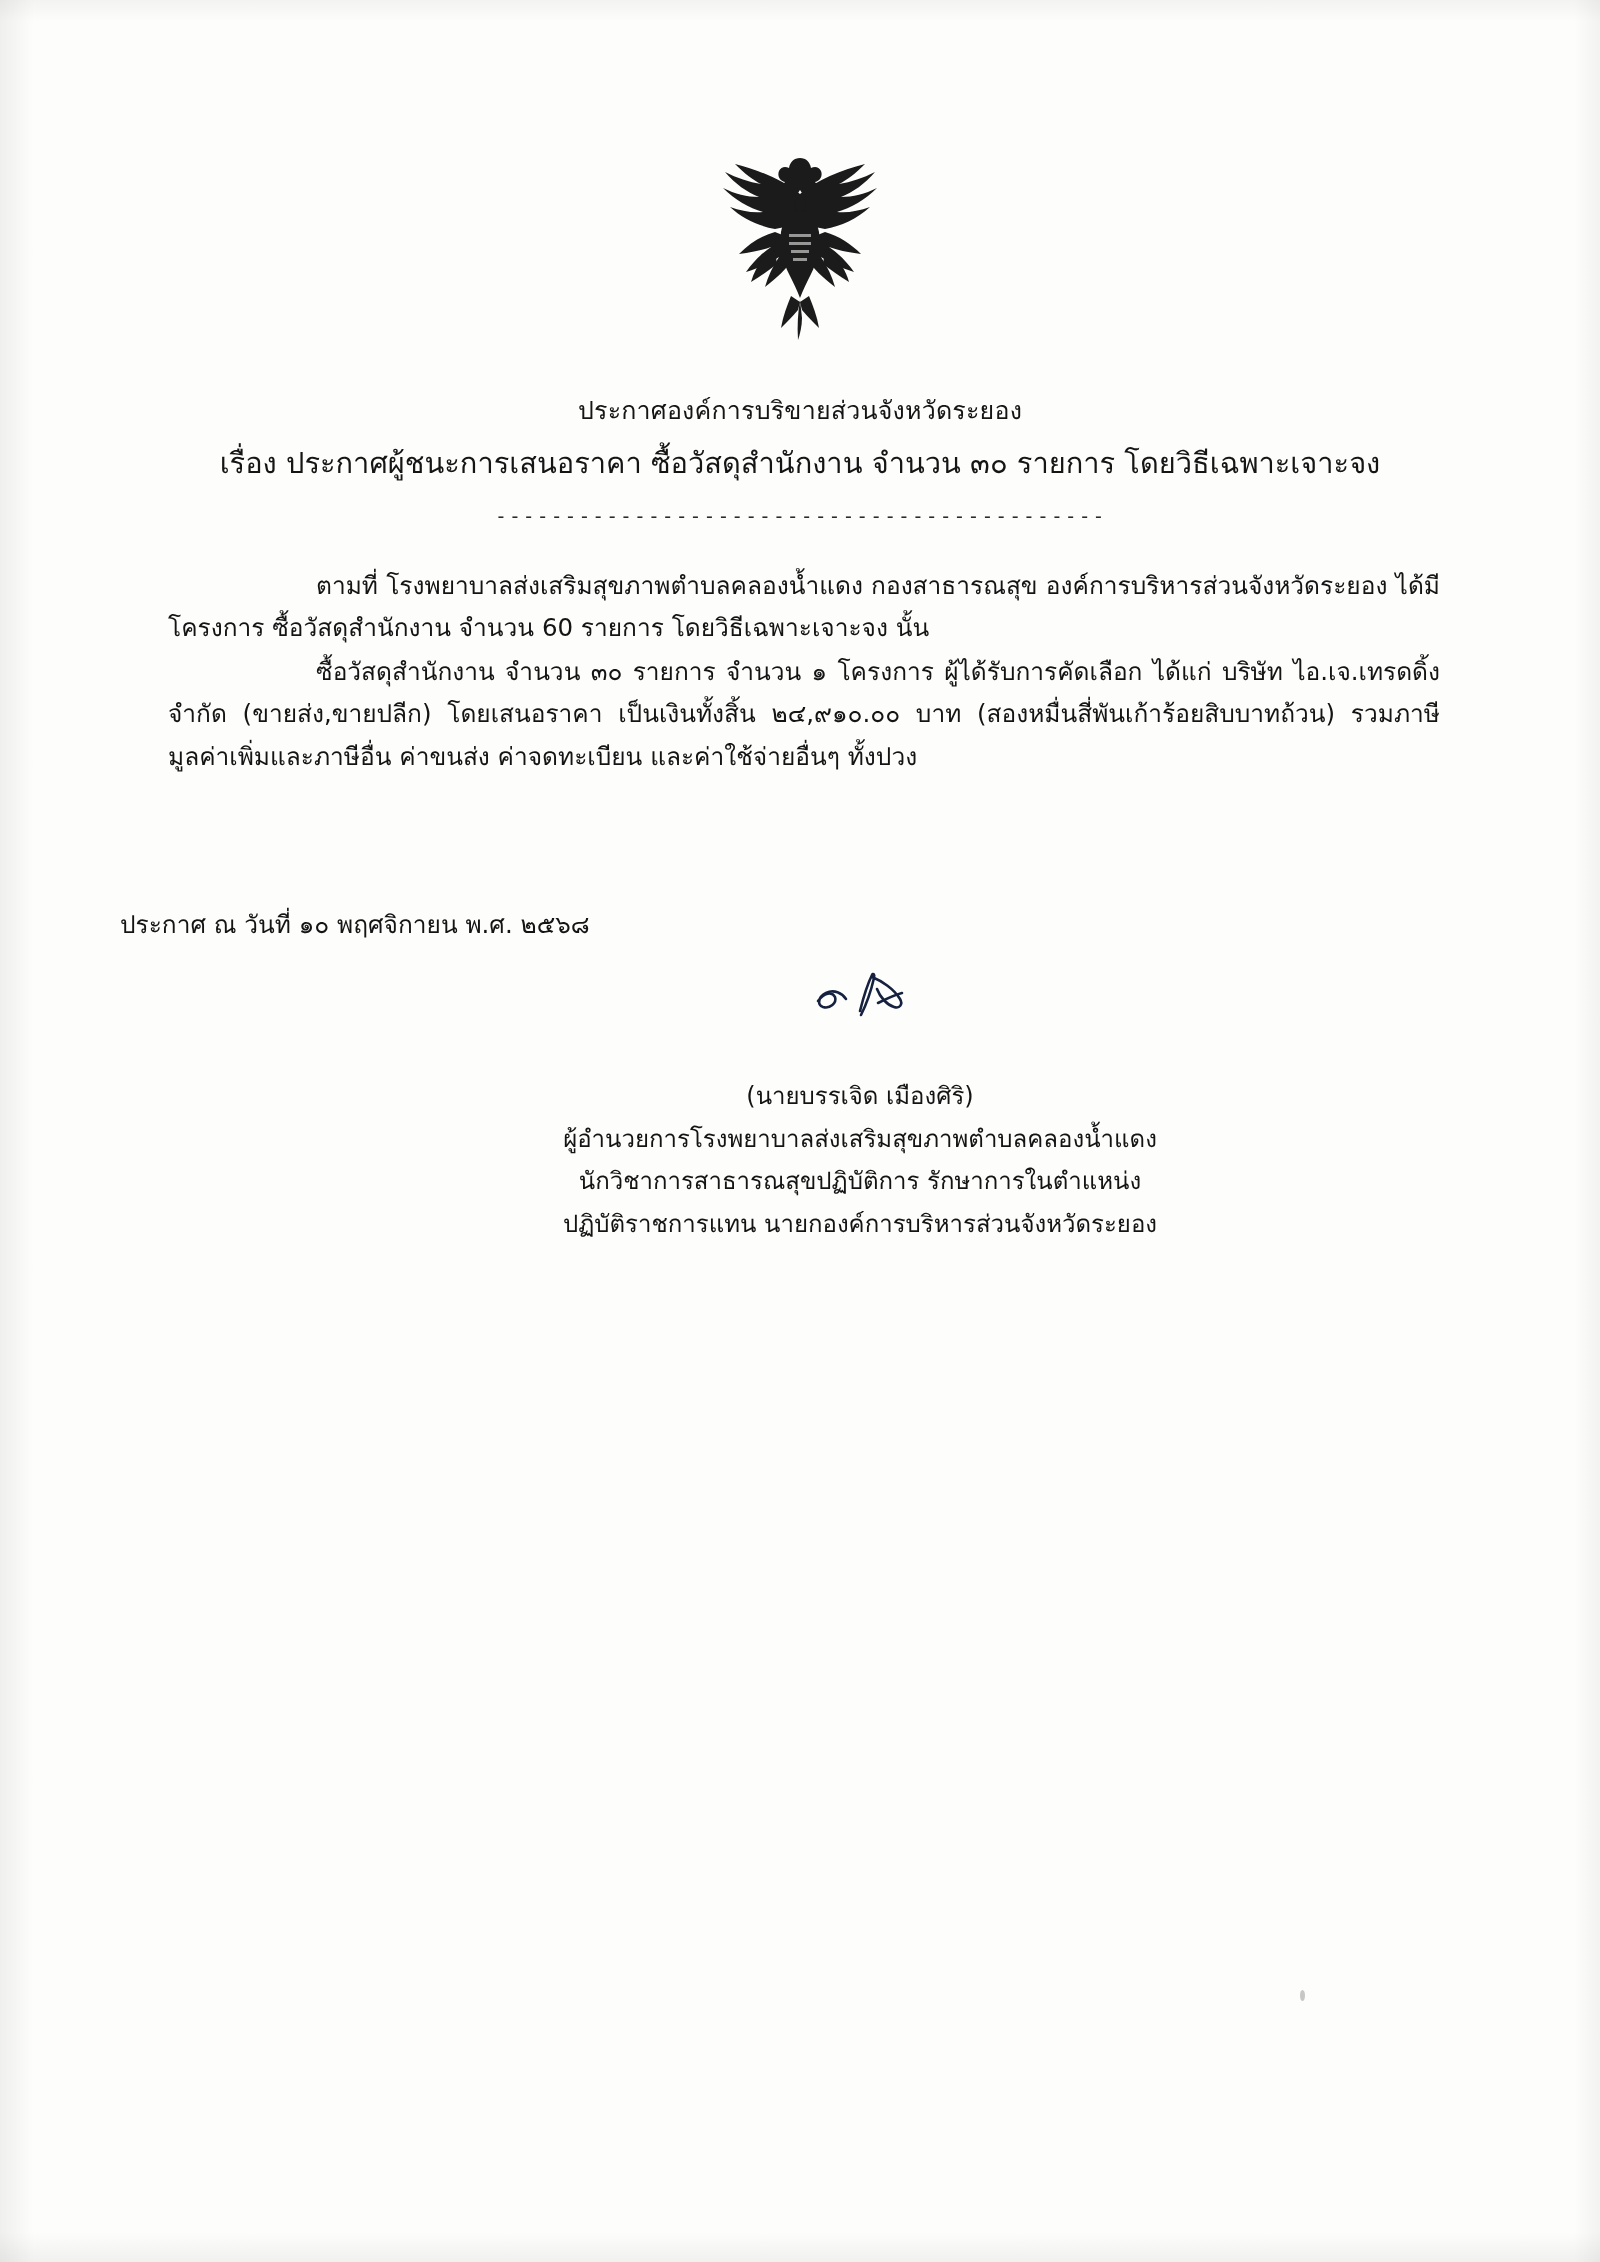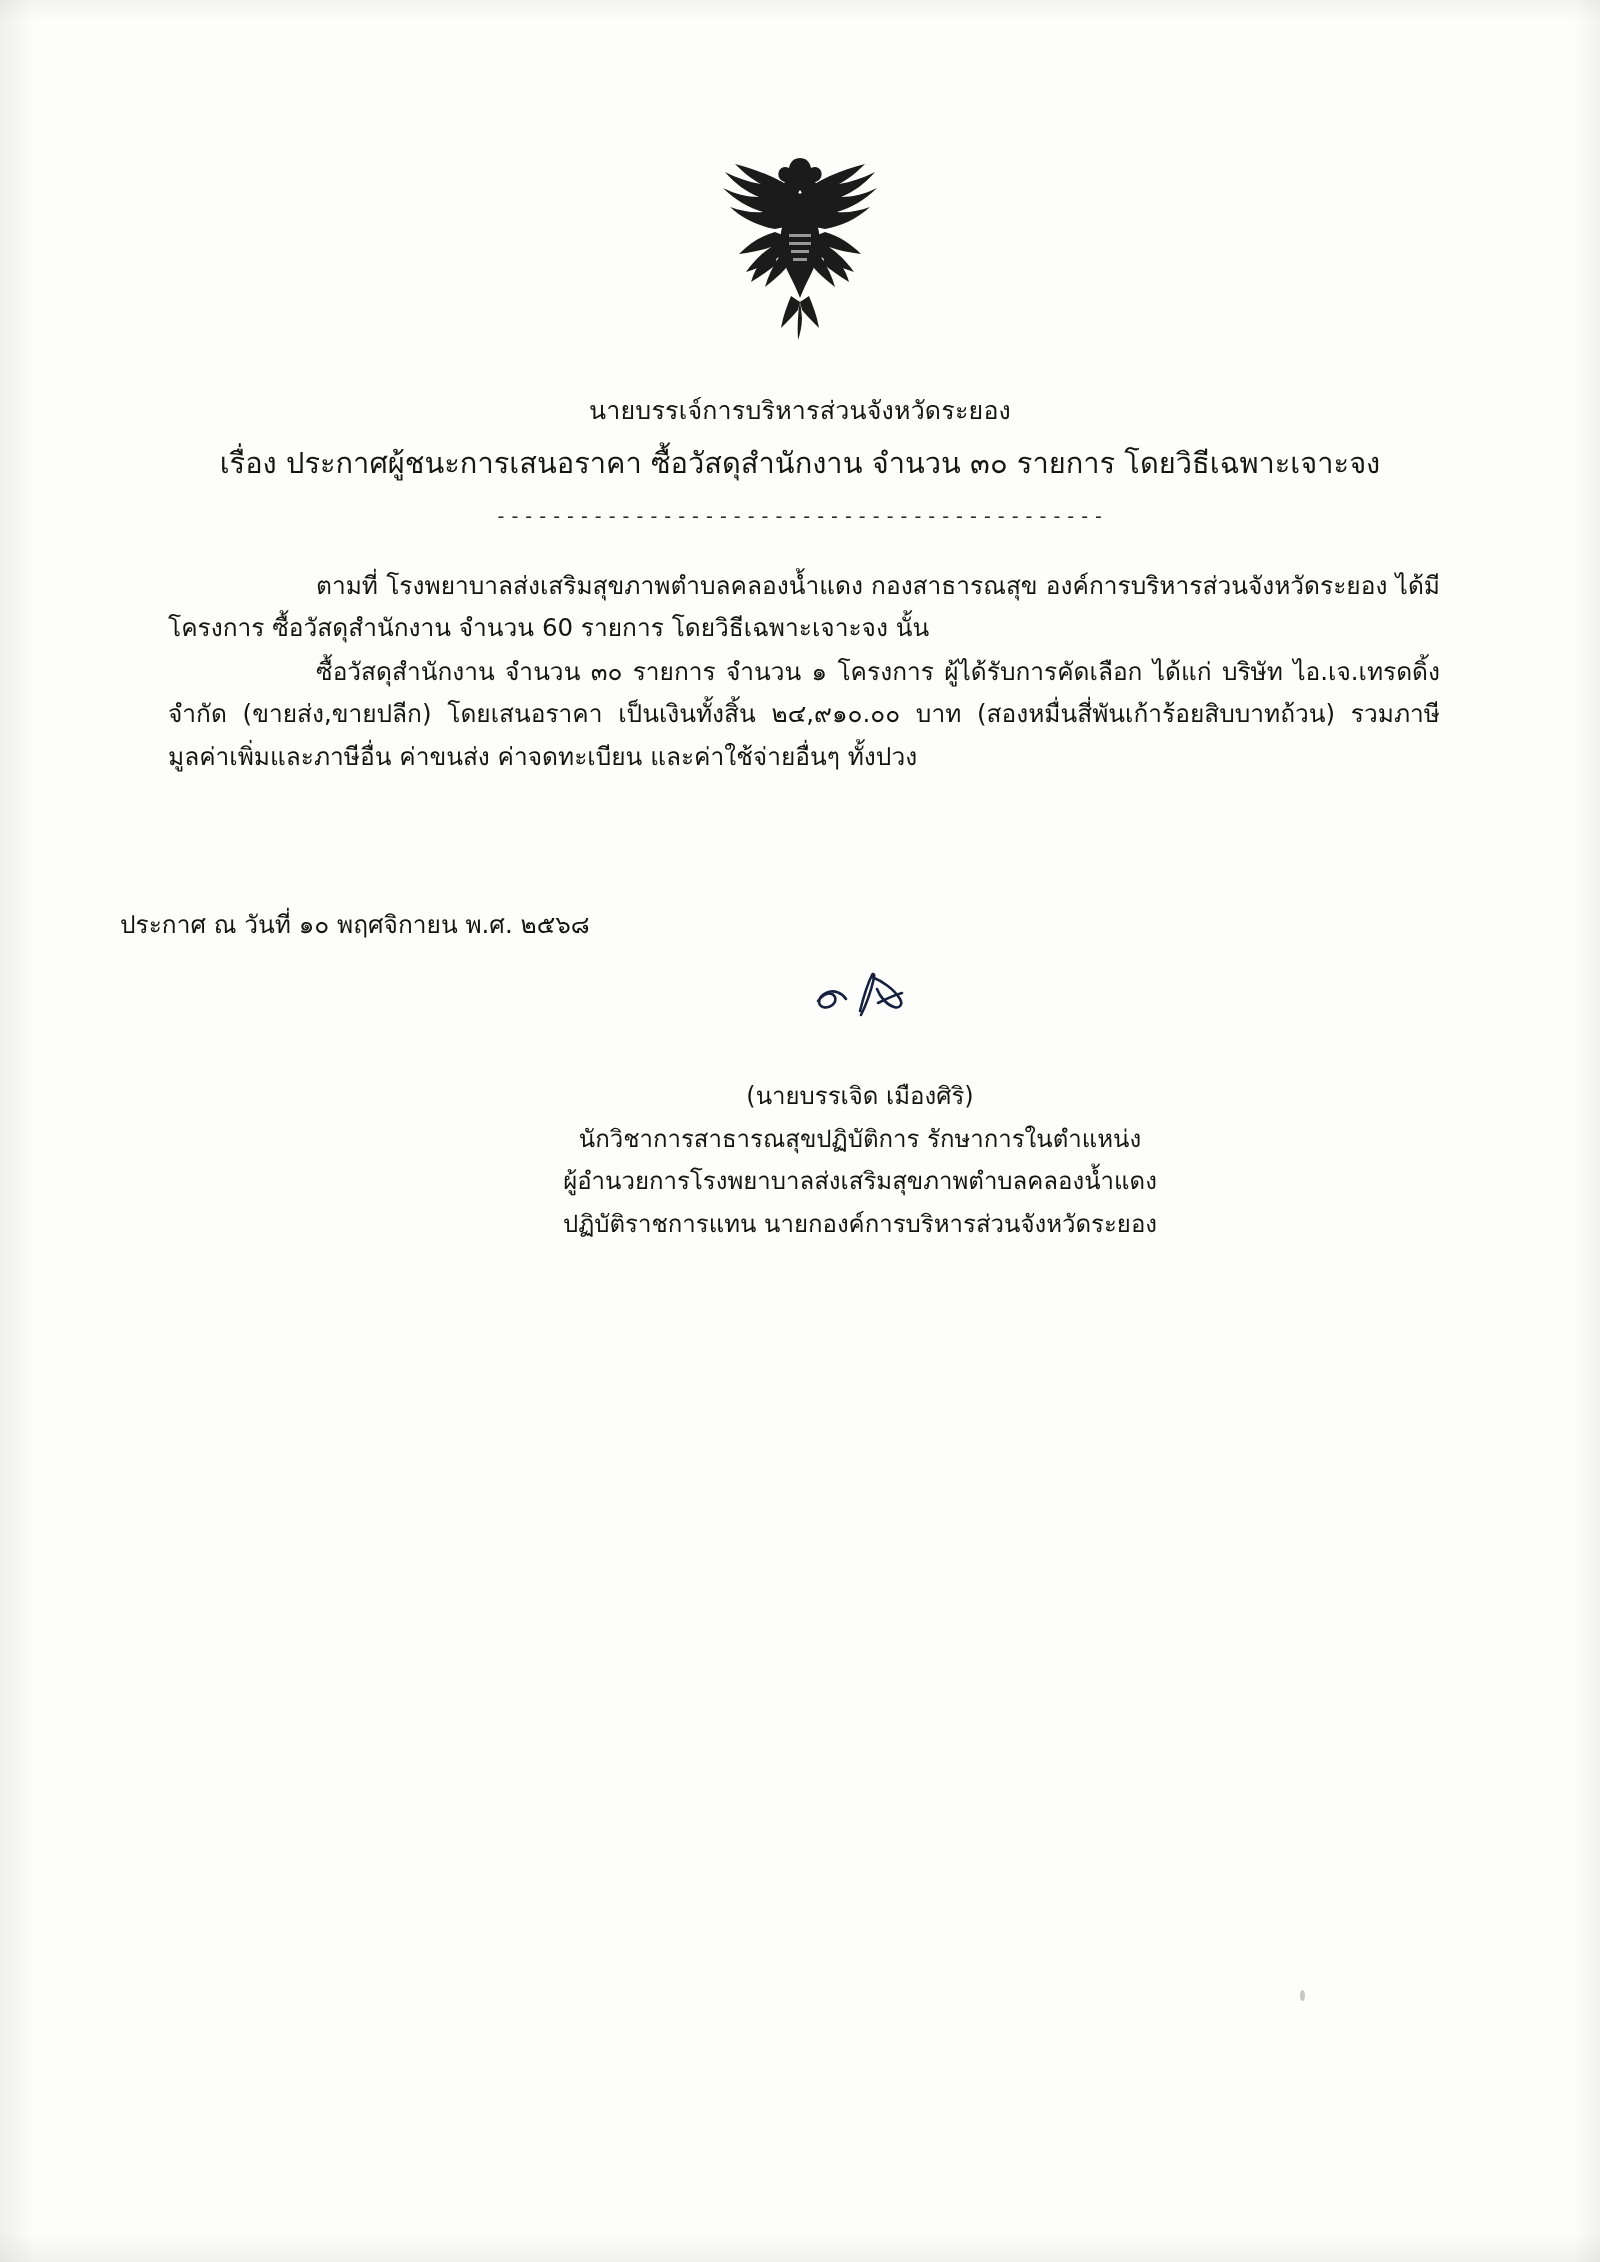--- a/index.html
+++ b/index.html
@@ -188,21 +188,21 @@
           <path d="M104 146 C108 156 112 166 114 178 C108 172 102 166 97 160 L95 152 Z"></path>
           <path d="M95 150 C93 162 92 176 93 190 C95 184 97 176 97 168 Z"></path>
 
           <path d="M70 100 C58 106 50 118 46 132 C56 126 64 120 72 114 Z"></path>
           <path d="M120 100 C132 106 140 118 144 132 C134 126 126 120 118 114 Z"></path>
         </g>
       </svg>
     </div>
 
     <div class="heading-block">
-      <div class="title-1">นายบรรเจ์การบริหารส่วนจังหวัดระยอง</div>
+      <div class="title-1">ประกาศองค์การบริขายส่วนจังหวัดระยอง</div>
       <div class="title-2">เรื่อง ประกาศผู้ชนะการเสนอราคา ซื้อวัสดุสำนักงาน จำนวน ๓๐ รายการ โดยวิธีเฉพาะเจาะจง</div>
       <div class="divider-dashes">- - - - - - - - - - - - - - - - - - - - - - - - - - - - - - - - - - - - - - - - - - - -</div>
     </div>
 
     <div class="body-block">
       <p class="para"><span class="indent"></span><span>ตามที่ โรงพยาบาลส่งเสริมสุขภาพตำบลคลองน้ำแดง กองสาธารณสุข องค์การบริหารส่วนจังหวัดระยอง ได้มีโครงการ ซื้อวัสดุสำนักงาน จำนวน 60 รายการ โดยวิธีเฉพาะเจาะจง  นั้น</span></p>
       <p class="para"><span class="indent"></span><span>ซื้อวัสดุสำนักงาน จำนวน ๓๐ รายการ จำนวน ๑ โครงการ ผู้ได้รับการคัดเลือก ได้แก่ บริษัท ไอ.เจ.เทรดดิ้ง จำกัด (ขายส่ง,ขายปลีก) โดยเสนอราคา เป็นเงินทั้งสิ้น ๒๔,๙๑๐.๐๐ บาท (สองหมื่นสี่พันเก้าร้อยสิบบาทถ้วน) รวมภาษีมูลค่าเพิ่มและภาษีอื่น ค่าขนส่ง ค่าจดทะเบียน และค่าใช้จ่ายอื่นๆ ทั้งปวง</span></p>
     </div>
 
     <div class="date-line">ประกาศ ณ วันที่  ๑๐ พฤศจิกายน พ.ศ. ๒๕๖๘</div>
@@ -213,20 +213,20 @@
           <path d="M58 36 C64 28 72 26 75 32 C77 38 70 44 63 42 C57 40 58 32 66 28 C74 24 82 28 86 34"></path>
           <path d="M100 46 C104 30 108 18 112 10 C113 8 115 9 114 13 C111 26 106 40 101 50"></path>
           <path d="M112 12 C122 16 134 24 140 34 C143 39 140 44 134 42 C127 40 120 32 117 24"></path>
           <path d="M118 38 C126 34 134 30 142 28"></path>
         </g>
       </svg>
     </div>
 
     <div class="sign-block">
       <div class="sign-name">(นายบรรเจิด เมืองศิริ)</div>
+      <div>ผู้อำนวยการโรงพยาบาลส่งเสริมสุขภาพตำบลคลองน้ำแดง</div>
       <div>นักวิชาการสาธารณสุขปฏิบัติการ รักษาการในตำแหน่ง</div>
-      <div>ผู้อำนวยการโรงพยาบาลส่งเสริมสุขภาพตำบลคลองน้ำแดง</div>
       <div>ปฏิบัติราชการแทน นายกองค์การบริหารส่วนจังหวัดระยอง</div>
     </div>
 
     <div class="speck"></div>
   </div>
 </div>
 
 </body></html>

